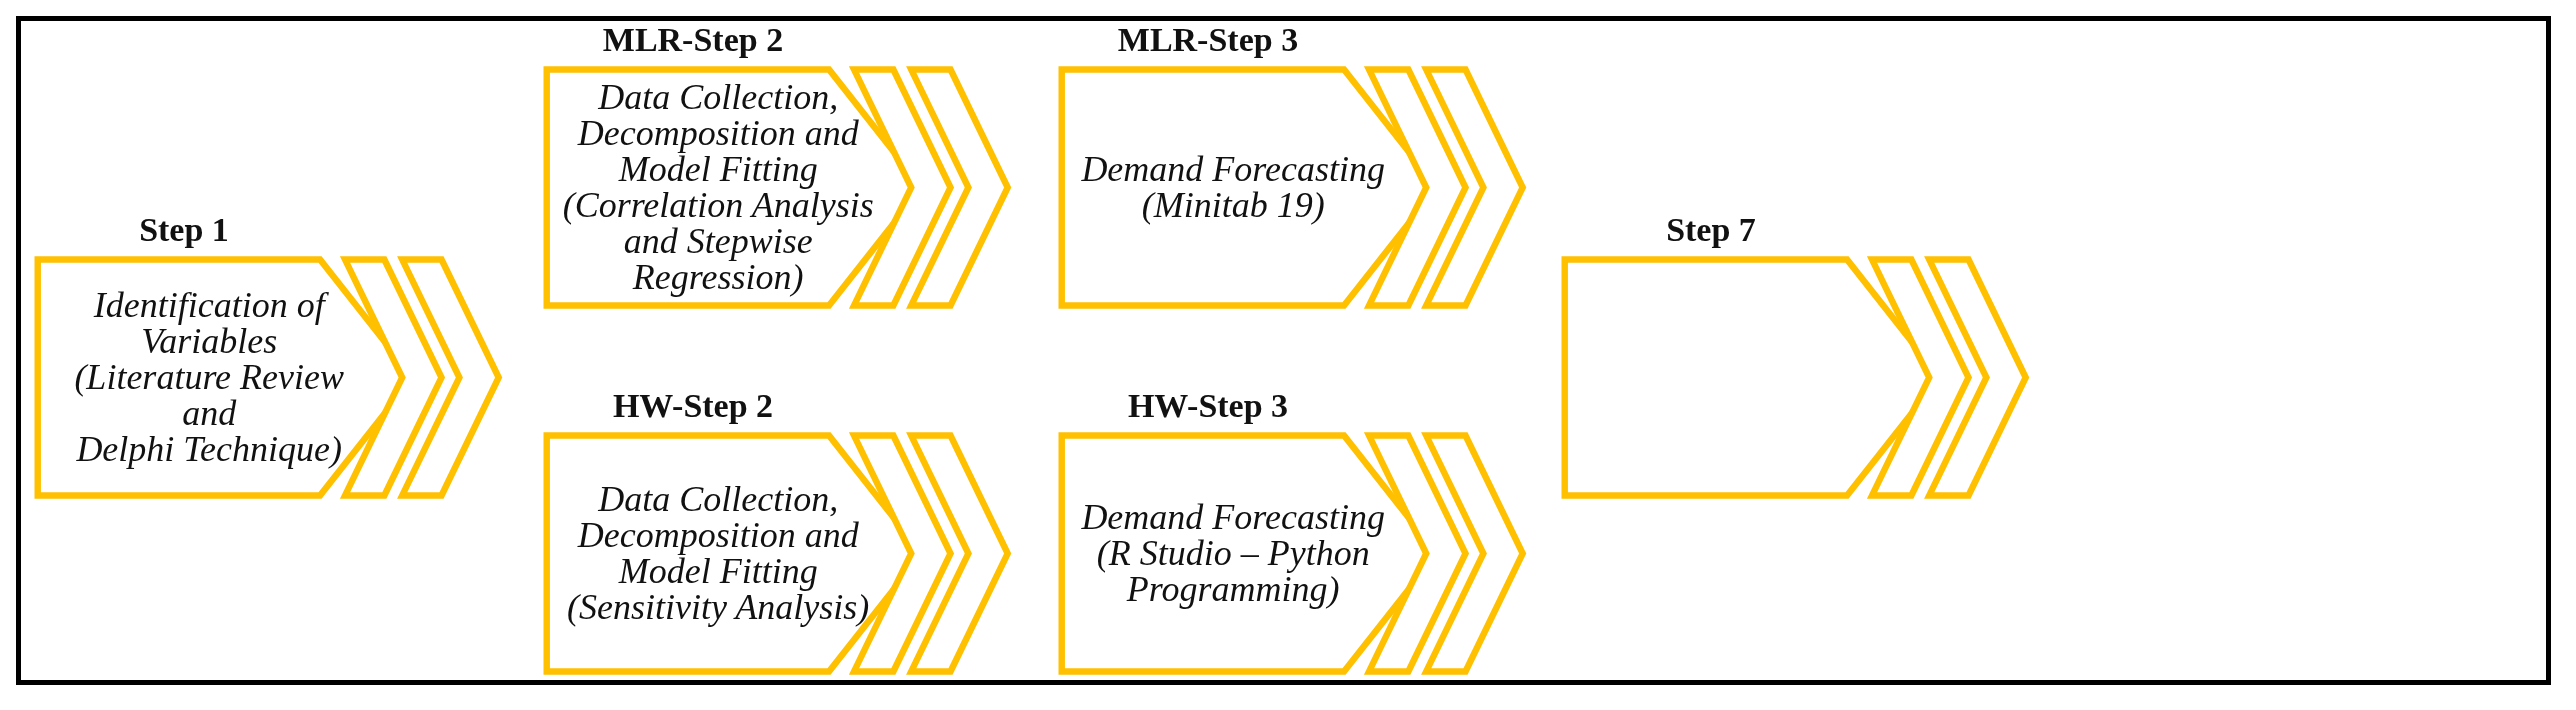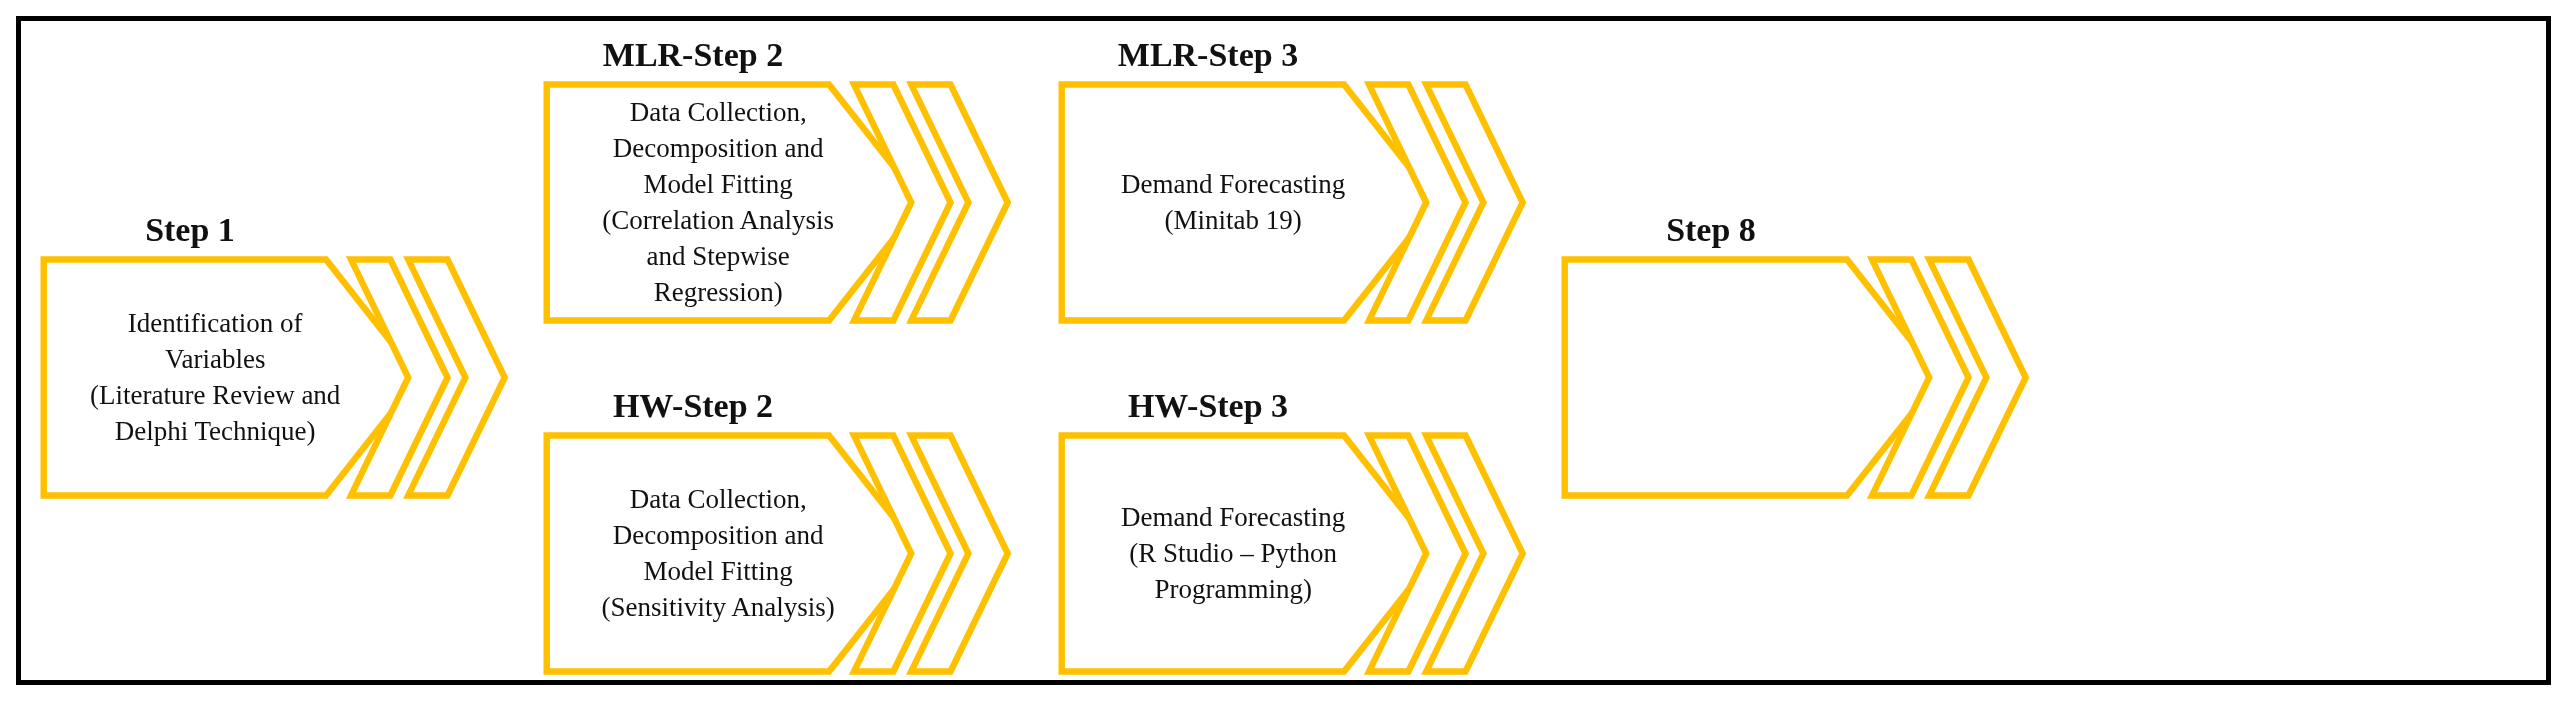--- a/index.html
+++ b/index.html
@@ -23,21 +23,21 @@
     position: absolute;
     left: 15.7px; top: 15.7px;
     width: 2535px; height: 669px;
     border: 5px solid var(--frame);
     background: transparent;
   }
   .unit {
     position: absolute;
     width: 472px;
   }
-  .row-top    { top: 20px; margin-top: 15px;  }
+  .row-top    { top: 20px;  }
   .row-middle { top: 210px; }
   .row-bottom { top: 386px; }
   .step-title {
     width: 300px;
     line-height: 40px;
     font-size: 34px;
     font-weight: bold;
     text-align: center;
     white-space: nowrap;
     color: var(--ink);
@@ -61,33 +61,34 @@
     stroke-linejoin: miter;
   }
   .body-text {
     position: absolute;
     left: 10.7px; top: 0;
     width: 329px; height: 243px;
     display: flex;
     align-items: center;
     justify-content: center;
     text-align: center;
-    font-size: 27px;
+    font-size: 36px;
     line-height: 36px;
     white-space: pre-line;
     color: var(--ink);
+    font-style: italic;
   }
 </style>
 </head>
 <body>
 
 <div class="canvas">
   <div class="frame"></div>
 
-  <div class="unit row-middle" style="left:40px">
+  <div class="unit row-middle" style="left:34px">
     <div class="step-title">Step 1</div>
     <div class="shape">
       <svg viewBox="0 0 660 340">
         <polygon class="outline" points="5,5 400,5 530,170 400,335 5,335"></polygon>
         <polygon class="outline" points="435,5 490,5 570,170 490,335 435,335 515,170"></polygon>
         <polygon class="outline" points="515,5 570,5 650,170 570,335 515,335 595,170"></polygon>
       </svg>
       <div class="body-text">Identification of
 Variables
 (Literature Review and
@@ -148,21 +149,21 @@
         <polygon class="outline" points="435,5 490,5 570,170 490,335 435,335 515,170"></polygon>
         <polygon class="outline" points="515,5 570,5 650,170 570,335 515,335 595,170"></polygon>
       </svg>
       <div class="body-text">Demand Forecasting
 (R Studio – Python
 Programming)</div>
     </div>
   </div>
 
   <div class="unit row-middle" style="left:1561px">
-    <div class="step-title">Step 8</div>
+    <div class="step-title">Step 7</div>
     <div class="shape">
       <svg viewBox="0 0 660 340">
         <polygon class="outline" points="5,5 400,5 530,170 400,335 5,335"></polygon>
         <polygon class="outline" points="435,5 490,5 570,170 490,335 435,335 515,170"></polygon>
         <polygon class="outline" points="515,5 570,5 650,170 570,335 515,335 595,170"></polygon>
       </svg>
     </div>
   </div>
 
   <div class="unit row-middle" style="left:2069px">

